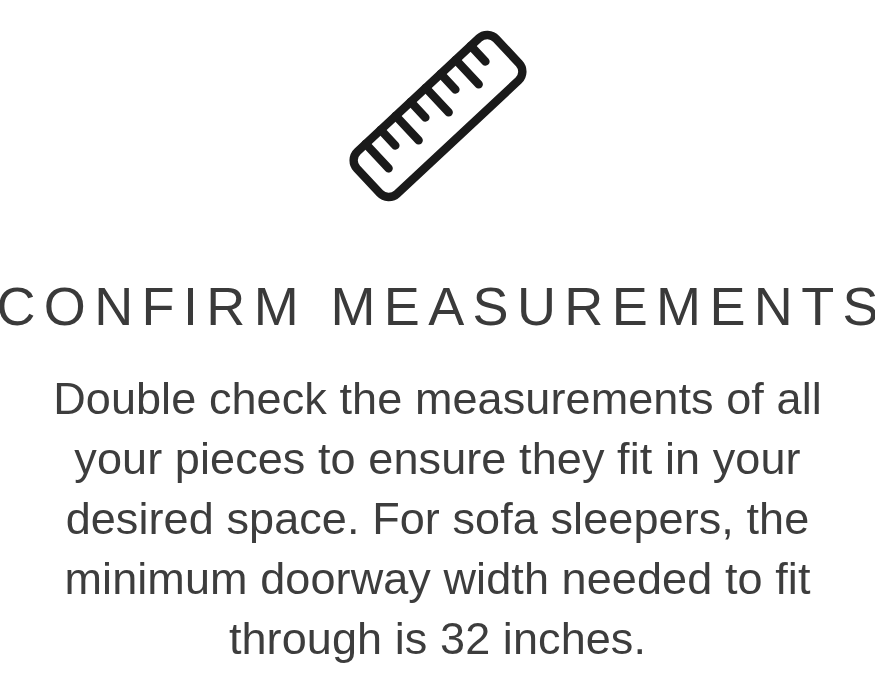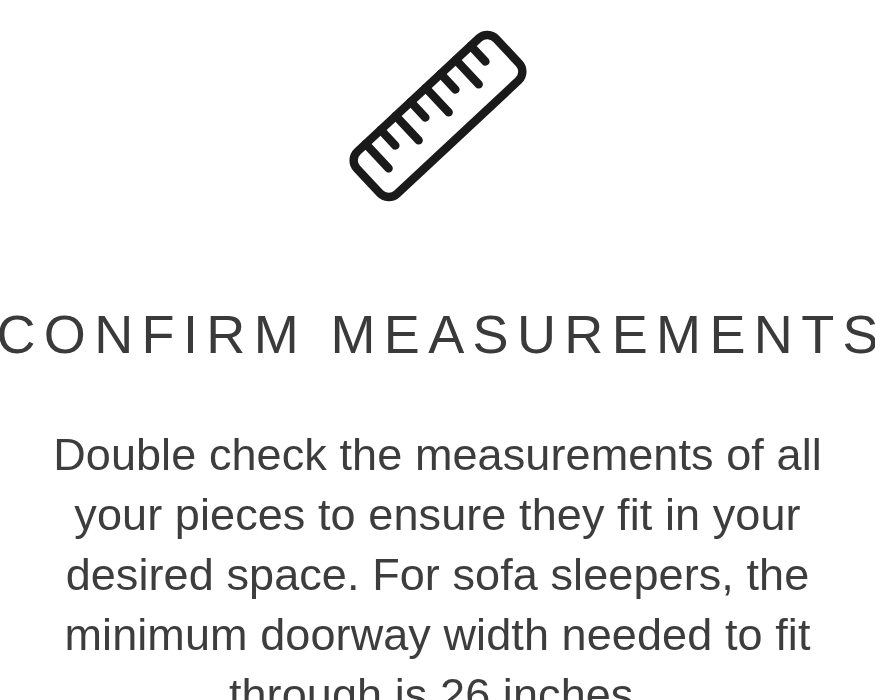--- a/index.html
+++ b/index.html
@@ -10,21 +10,20 @@
     overflow: hidden;
     font-family: "Liberation Sans", "DejaVu Sans", sans-serif;
   }
   .info-section {
     width: 875px;
     height: 700px;
     display: flex;
     flex-direction: column;
     align-items: center;
     background: #ffffff;
-    gap: 28px;
   }
   .icon-wrap {
     margin-top: 18px;
     width: 200px;
     height: 195px;
     display: flex;
     align-items: center;
     justify-content: center;
   }
   .icon-wrap svg {
@@ -75,15 +74,15 @@
       </g>
     </svg>
   </div>
 
   <h2 class="section-heading">CONFIRM MEASUREMENTS</h2>
 
   <p class="section-body">Double check the measurements of all
 your pieces to ensure they fit in your
 desired space. For sofa sleepers, the
 minimum doorway width needed to fit
-through is 26 inches.</p>
+through is 32 inches.</p>
 
 </div>
 
 </body></html>

